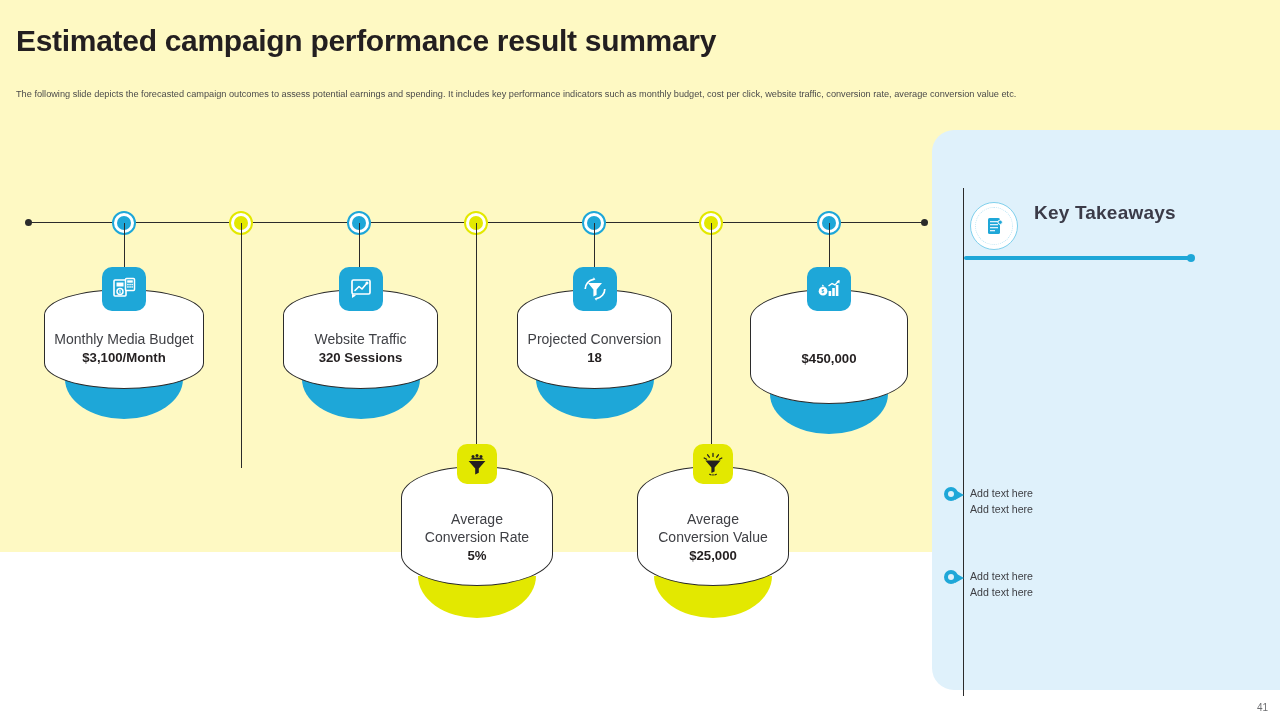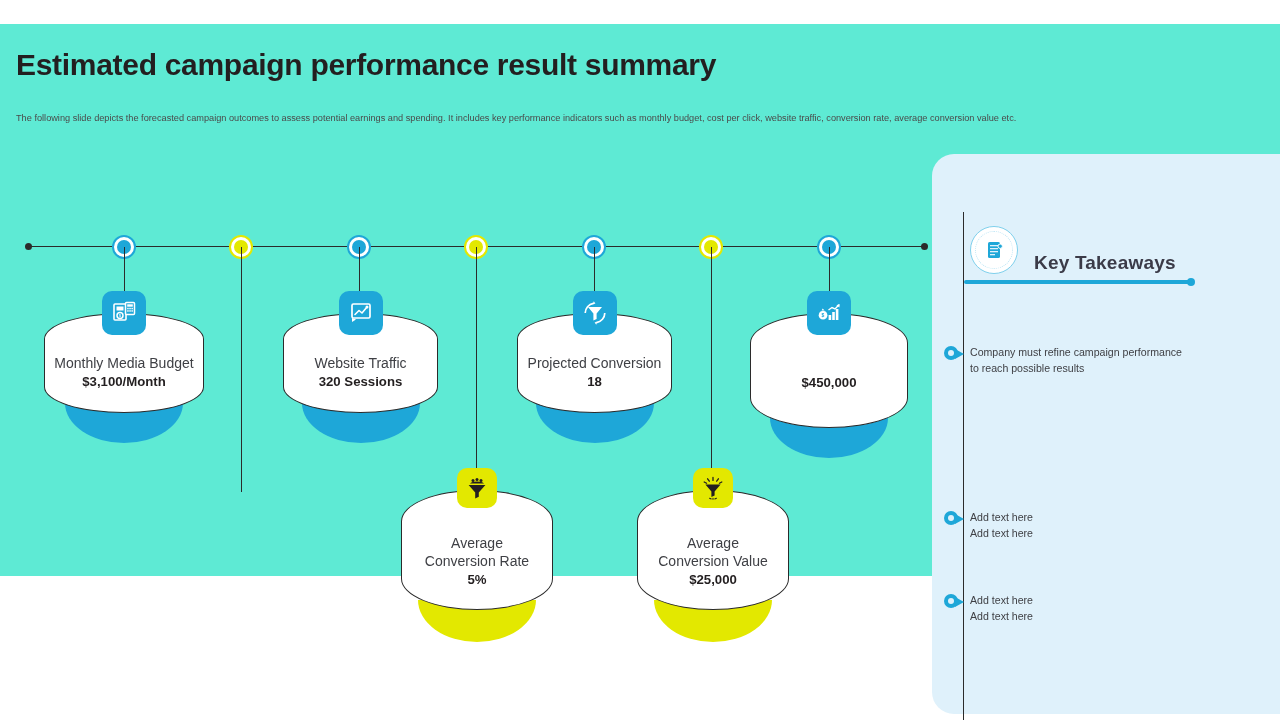--- a/index.html
+++ b/index.html
@@ -2,21 +2,21 @@
 <html><head>
 <meta charset="utf-8">
 <style>
   * { box-sizing: border-box; margin: 0; padding: 0; }
   html, body {
     width: 1280px; height: 720px;
     background: #ffffff;
     font-family: "Liberation Sans", sans-serif;
     overflow: hidden;
   }
-  .slide { position: relative; width: 1280px; height: 552px; background: #5eead4; margin-top: 24px; }
+  .slide { position: relative; width: 1280px; height: 552px; background: #fef9c3; }
 
   
   .title {
     position: absolute; left: 16px; top: 24px;
     font-size: 30px; font-weight: 700; color: #231f20;
     letter-spacing: -0.3px; white-space: nowrap;
   }
   .subtitle {
     position: absolute; left: 16px; top: 88px; width: 1230px;
     font-size: 9.2px; color: #4a4a4a; line-height: 1.4;
@@ -27,21 +27,21 @@
   .kt-panel {
     position: absolute; left: 932px; top: 130px;
     width: 348px; height: 560px;
     background: #dff1fb;
     border-radius: 22px 0 0 22px;
   }
   .kt-vline {
     position: absolute; left: 963px; top: 188px;
     width: 1px; height: 508px; background: #2b2b2b;
   }
-  .kt-head { position: absolute; left: 970px; top: 202px; display: flex; align-items: flex-end; }
+  .kt-head { position: absolute; left: 970px; top: 202px; display: flex; align-items: flex-start; }
   .kt-badge {
     width: 48px; height: 48px; border-radius: 50%;
     background: #ffffff; border: 1.6px solid #7fd0ec;
     display: flex; align-items: center; justify-content: center;
     position: relative;
   }
   .kt-badge::after{
     content:""; position:absolute; left:4px; top:4px; right:4px; bottom:4px;
     border-radius:50%; border:1px dotted #bfe6f5;
   }
@@ -154,30 +154,20 @@
         <rect x="7" y="9" width="8" height="1.3" fill="#dff1fb"></rect>
         <rect x="7" y="12" width="8" height="1.3" fill="#dff1fb"></rect>
         <rect x="7" y="15" width="5" height="1.3" fill="#dff1fb"></rect>
         <circle cx="17.2" cy="7.2" r="2.2" fill="#1ea7d8" stroke="#fff" stroke-width="1"></circle>
       </svg>
     </div>
     <div class="kt-title">Key Takeaways</div>
   </div>
   <div class="kt-rule"></div>
 
-  <div class="kt-item" style="top:320px">
-    <div class="kt-bullet">
-        <span class="c"></span>
-        <span class="arw"></span>
-      </div>
-    <div class="kt-text">
-      <div>Company must refine campaign performance</div>
-      <div>to reach possible results</div>
-    </div>
-  </div>
 
 
   <div class="kt-item" style="top:485px">
     <div class="kt-bullet">
         <span class="c"></span>
         <span class="arw"></span>
       </div>
     <div class="kt-text">
       <div>Add text here</div>
       <div>Add text here</div>

